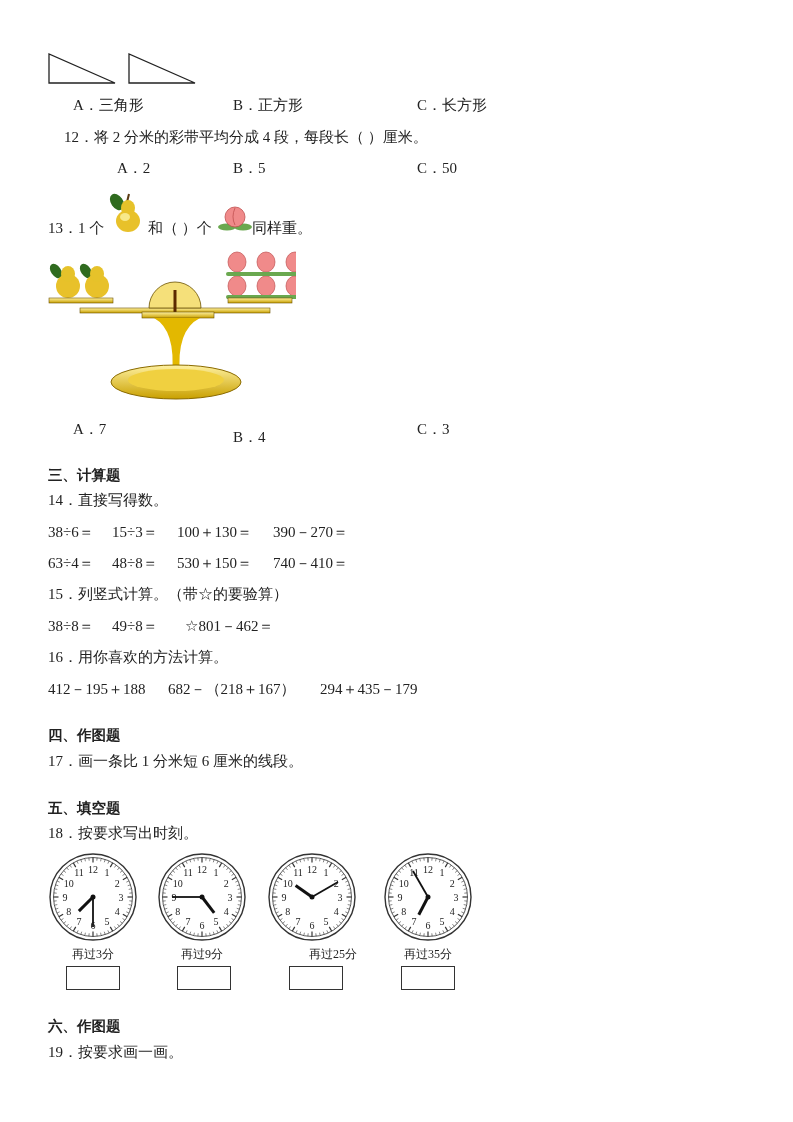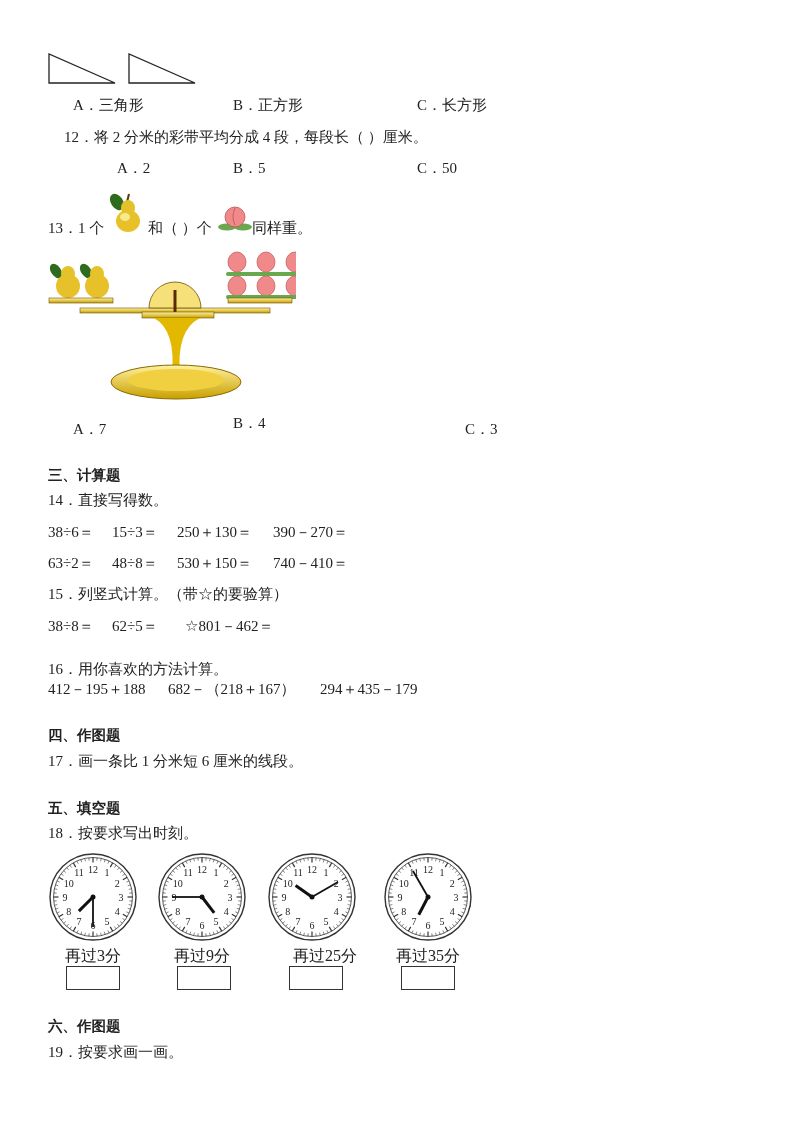--- a/index.html
+++ b/index.html
@@ -1,21 +1,21 @@
 <!DOCTYPE html>
 <html><head>
 <meta charset="utf-8">
 <style>
   html, body { margin:0; padding:0; background:#fff; }
   body { width:793px; height:1122px; position:relative; overflow:hidden;
          font-family: "Liberation Serif", "DejaVu Serif", serif; color:#222; font-size:15px; }
   .abs { position:absolute; white-space:nowrap; }
   .heading { font-family: "DejaVu Sans", "Liberation Sans", sans-serif; font-weight:bold; font-size:14.5px; }
   .opt { font-size:15px; }
-  .clock-cap { font-size:16px; text-align:center; width:90px; }
+  .clock-cap { font-size:12px; text-align:center; width:90px; }
   .answer-box { position:absolute; width:52px; height:22px; border:1px solid #333; background:#fff; }
 </style>
 </head>
 <body>
 
 <svg class="abs" style="left:47px;top:52px;" width="150" height="34">
   <polygon points="2,2 2,31 68,31" fill="none" stroke="#222" stroke-width="1.3"></polygon>
   <polygon points="82,2 82,31 148,31" fill="none" stroke="#222" stroke-width="1.3"></polygon>
 </svg>
 <div class="abs opt" style="left:73px;top:96px;">A．三角形</div>
@@ -83,40 +83,40 @@
   <line x1="129" y1="40" x2="129" y2="62" stroke="#5b2a00" stroke-width="3"></line>
   <rect x="96" y="62" width="72" height="6" fill="url(#gold)" stroke="#6b5200" stroke-width="0.6"></rect>
 
   <path d="M108 68 Q130 80 126 125 L134 125 Q130 80 154 68 Z" fill="#e3b800"></path>
 
   <ellipse cx="130" cy="132" rx="65" ry="17" fill="url(#gold)" stroke="#8a6a00" stroke-width="1"></ellipse>
   <ellipse cx="130" cy="130" rx="48" ry="11" fill="#f0d040"></ellipse>
 </svg>
 
 <div class="abs opt" style="left:73px;top:420px;">A．7</div>
-<div class="abs opt" style="left:233px;top:414px;">B．4</div>
-<div class="abs opt" style="left:417px;top:420px;margin-left:48px;">C．3</div>
+<div class="abs opt" style="left:233px;top:428px;">B．4</div>
+<div class="abs opt" style="left:417px;top:420px;">C．3</div>
 
 <div class="abs heading" style="left:48px;top:466px;">三、计算题</div>
 <div class="abs" style="left:48px;top:491px;">14．直接写得数。</div>
 <div class="abs" style="left:48px;top:523px;">38÷6＝</div>
 <div class="abs" style="left:112px;top:523px;">15÷3＝</div>
-<div class="abs" style="left:177px;top:523px;">250＋130＝</div>
+<div class="abs" style="left:177px;top:523px;">100＋130＝</div>
 <div class="abs" style="left:273px;top:523px;">390－270＝</div>
-<div class="abs" style="left:48px;top:554px;">63÷2＝</div>
+<div class="abs" style="left:48px;top:554px;">63÷4＝</div>
 <div class="abs" style="left:112px;top:554px;">48÷8＝</div>
 <div class="abs" style="left:177px;top:554px;">530＋150＝</div>
 <div class="abs" style="left:273px;top:554px;">740－410＝</div>
 
 <div class="abs" style="left:48px;top:585px;">15．列竖式计算。（带☆的要验算）</div>
 <div class="abs" style="left:48px;top:617px;">38÷8＝</div>
-<div class="abs" style="left:112px;top:617px;">62÷5＝</div>
+<div class="abs" style="left:112px;top:617px;">49÷8＝</div>
 <div class="abs" style="left:177px;top:617px;margin-left:8px;">☆801－462＝</div>
 
-<div class="abs" style="left:48px;top:648px;margin-top:12px;">16．用你喜欢的方法计算。</div>
+<div class="abs" style="left:48px;top:648px;">16．用你喜欢的方法计算。</div>
 <div class="abs" style="left:48px;top:680px;">412－195＋188</div>
 <div class="abs" style="left:168px;top:680px;text-align:center;">682－（218＋167）</div>
 <div class="abs" style="left:320px;top:680px;">294＋435－179</div>
 
 <div class="abs heading" style="left:48px;top:726px;">四、作图题</div>
 <div class="abs" style="left:48px;top:752px;">17．画一条比 1 分米短 6 厘米的线段。</div>
 
 <div class="abs heading" style="left:48px;top:799px;">五、填空题</div>
 <div class="abs" style="left:48px;top:824px;">18．按要求写出时刻。</div>
 

